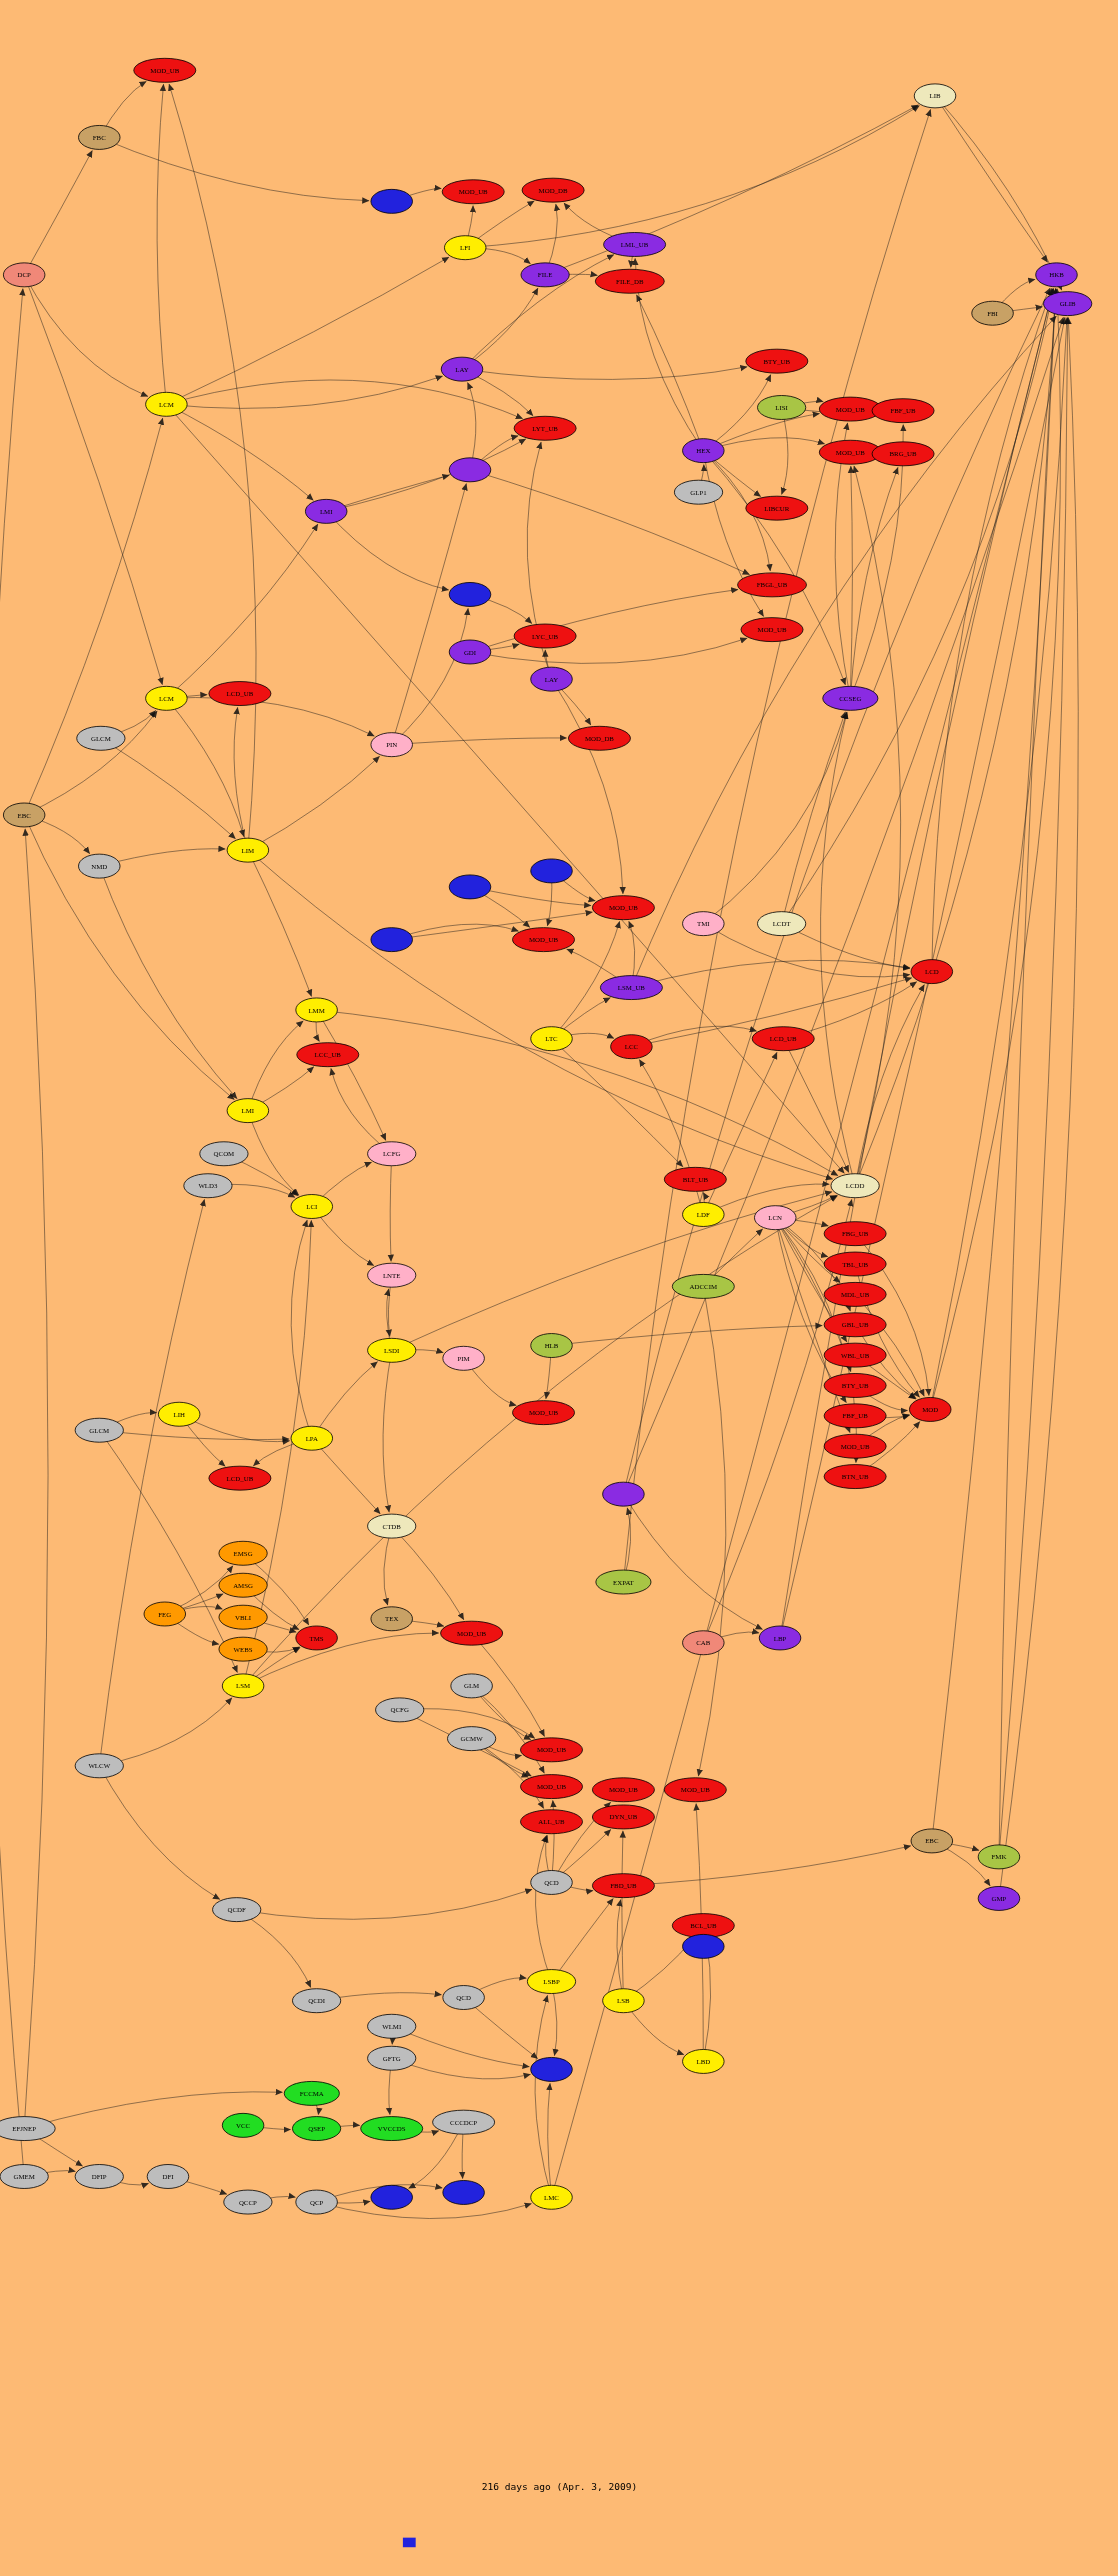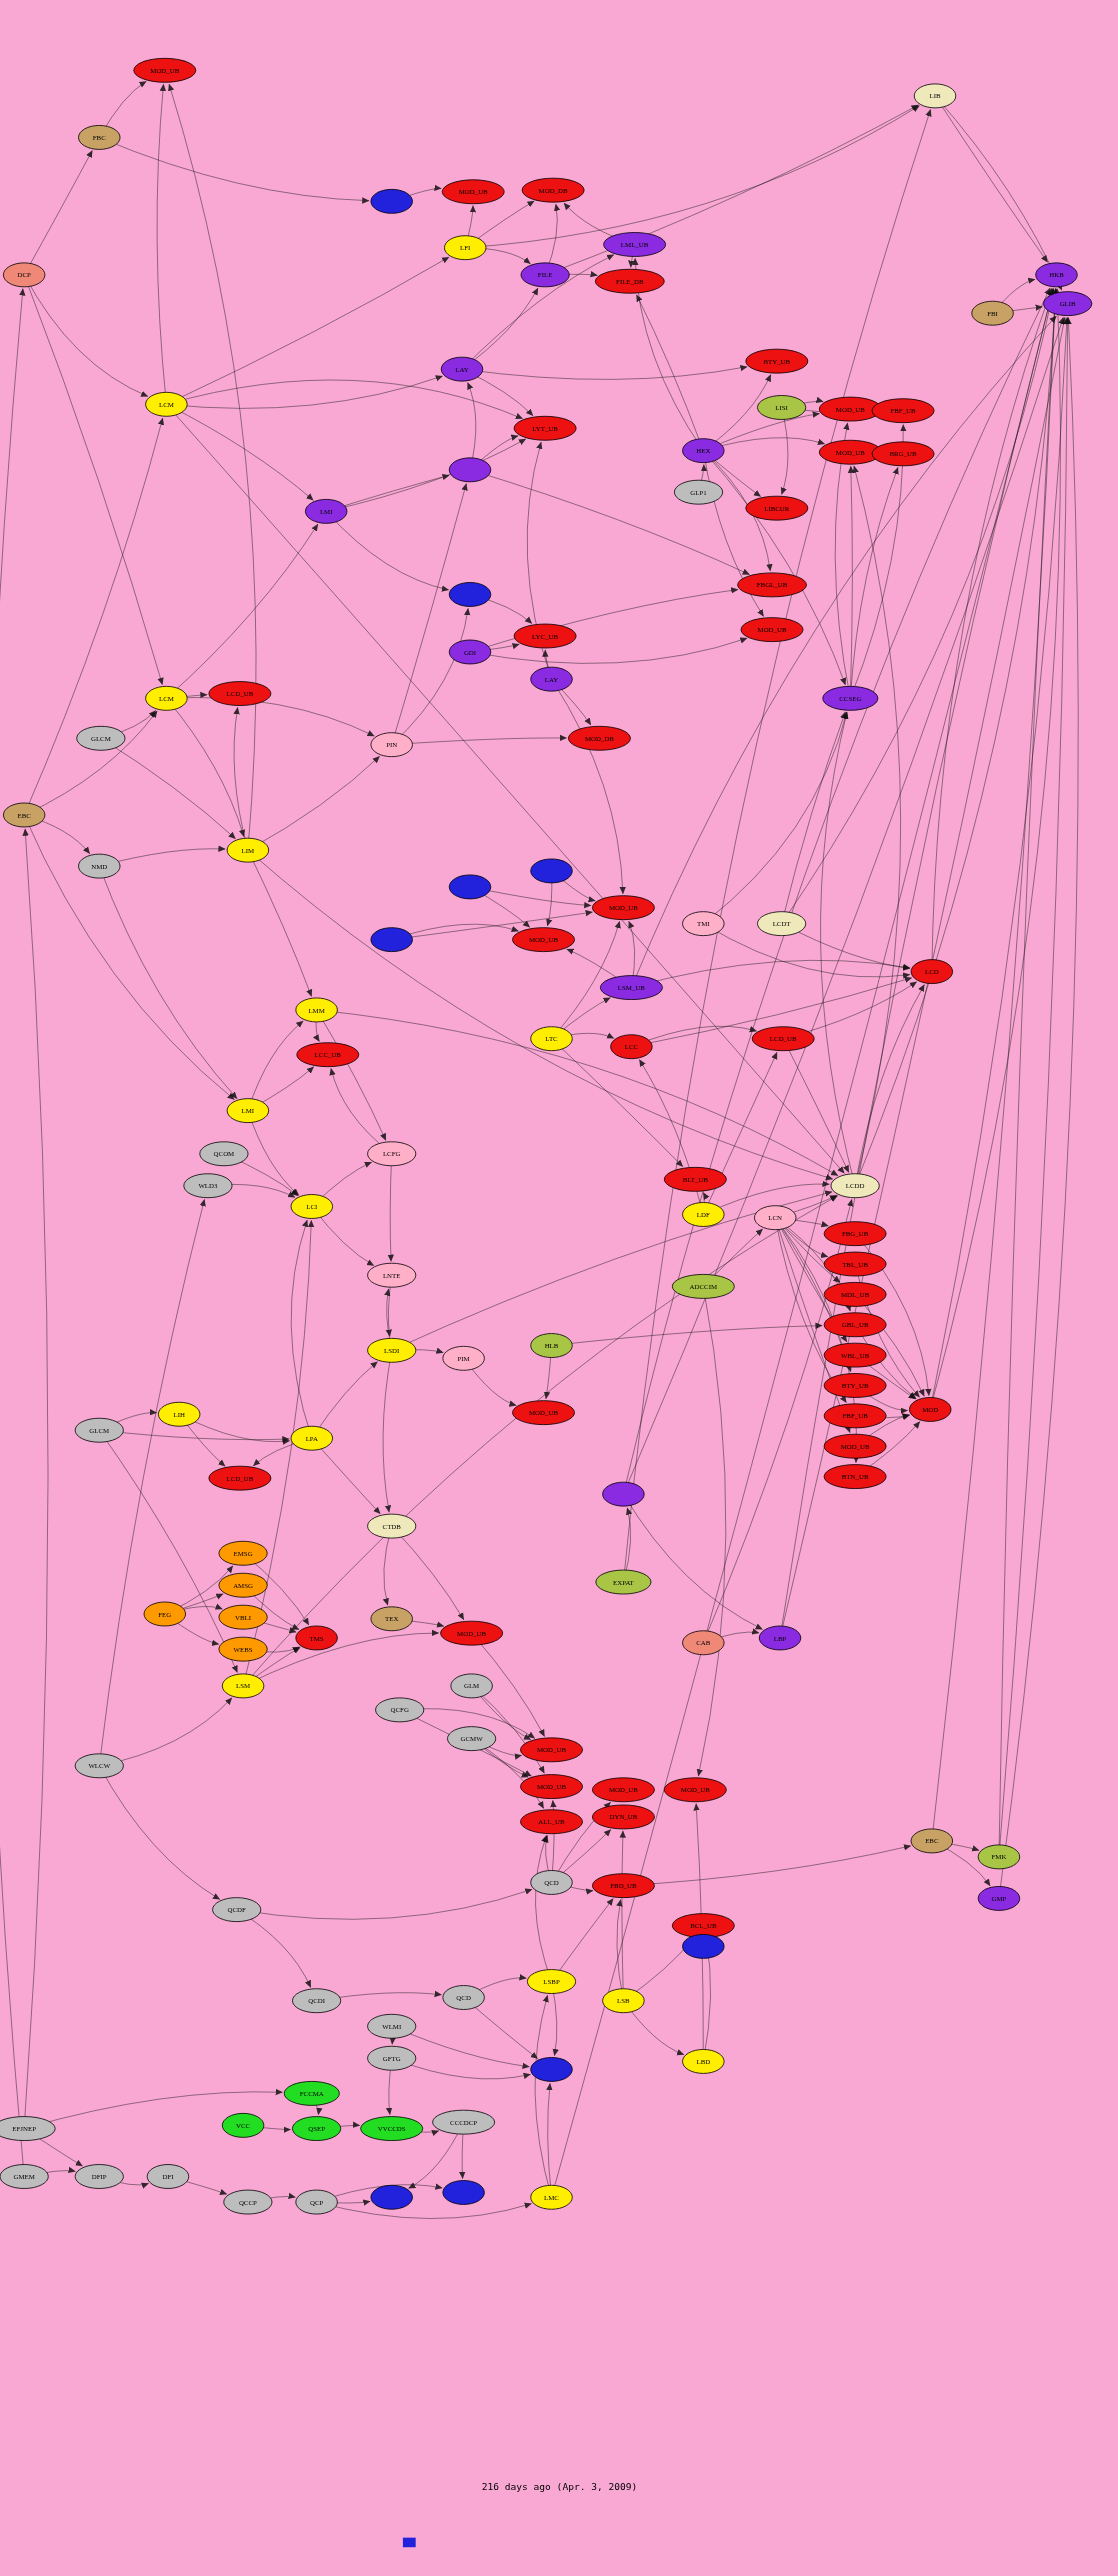--- a/index.html
+++ b/index.html
@@ -7,21 +7,21 @@
     padding: 0;
     background: #ffffff;
     width: 1119px;
     height: 2576px;
     font-family: "DejaVu Sans", sans-serif;
   }
   .graph-wrap {
     position: relative;
     width: 1119px;
     height: 2576px;
-    background: #f9a8d4;
+    background: #fdba74;
     overflow: hidden;
   }
   svg { display: block; }
   .edge {
     fill: none;
     stroke: #1a1a1a;
     stroke-width: 0.35;
     opacity: 0.85;
   }
   .node-ellipse {

